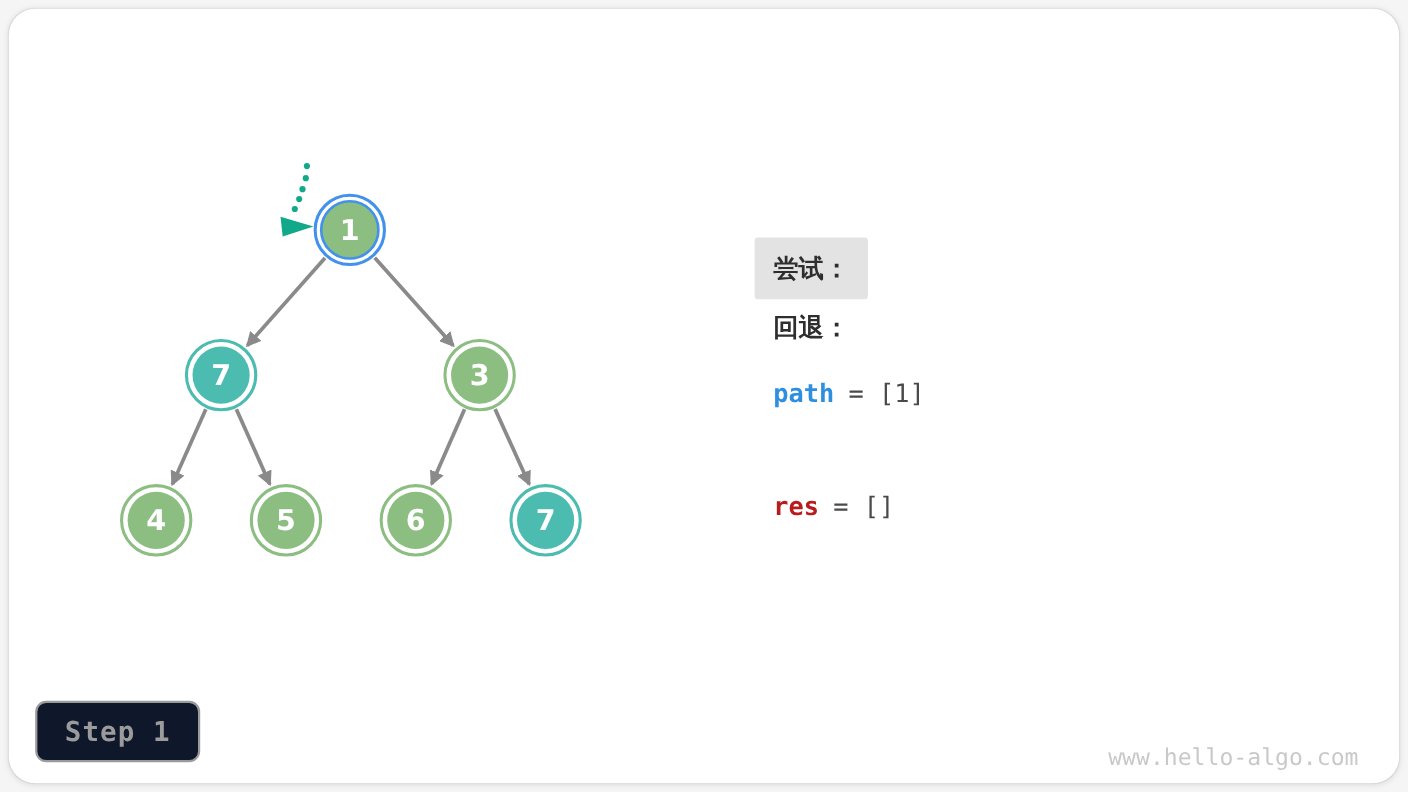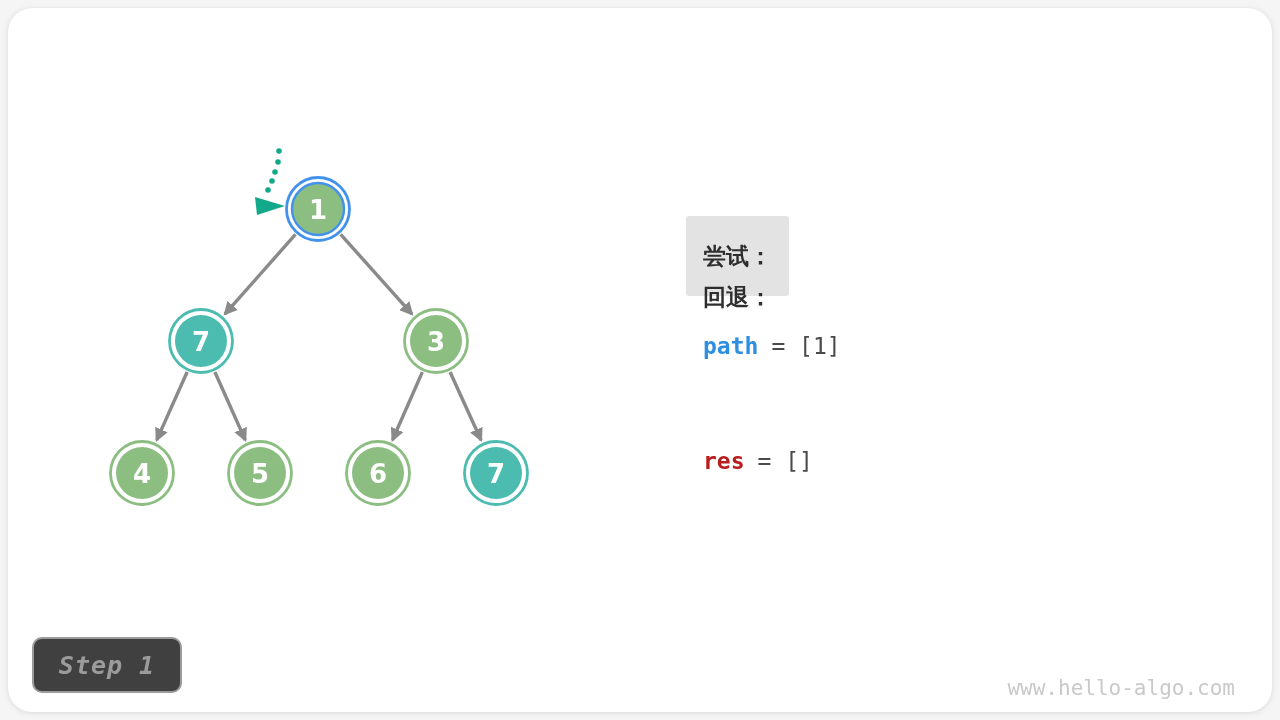--- a/index.html
+++ b/index.html
@@ -12,38 +12,38 @@
     position:absolute; inset:8px; background:#ffffff; border-radius:24px;
     box-shadow:0 1px 6px rgba(0,0,0,0.10), 0 0 1px rgba(0,0,0,0.08);
   }
   svg.tree { position:absolute; left:0; top:0; }
 
   .panel-line {
     position:absolute; display:flex; align-items:center;
     font-size:23px; color:#474747; white-space:nowrap;
   }
   .panel-line .lab { font-weight:bold; color:#2e2e2e; }
-  #try-line { left:678px; top:208px; height:48px; padding:16px 17px; background:#e3e3e3; border-radius:3px; }
+  #try-line { left:678px; top:208px; height:48px; padding:4px 17px; background:#e3e3e3; border-radius:3px; }
   #back-line { left:695px; top:274px; height:30px;justify-content:flex-end; }
 
   .var-line {
     position:absolute; display:flex; align-items:center; height:34px;
     font-family:"DejaVu Sans Mono", monospace; font-size:23px; color:#4a4a4a; white-space:pre;
   }
   .var-line .kw { font-weight:bold; }
   .var-line .rest { margin-left:13px; }
-  #var-path { left:695px; top:321px;justify-content:center; }
+  #var-path { left:695px; top:333px;justify-content:center; }
   #var-res  { left:695px; top:436px; }
 
   .step-box {
     position:absolute; left:24px; top:629px; width:150px; height:56px; box-sizing:border-box;
-    border:2px solid #9b9b9b; border-radius:10px; background:#404040;
+    border:2px solid #9b9b9b; border-radius:10px; background:#0f172a;
     display:flex; align-items:center; justify-content:center;
     font-family:"DejaVu Sans Mono", monospace; font-weight:bold; font-size:25px;
-    color:#9b9b9b; letter-spacing:1px;font-style:italic;
+    color:#9b9b9b; letter-spacing:1px;
   }
   .watermark {
     position:absolute; right:37px; top:668px;
     font-family:"DejaVu Sans Mono", monospace; font-size:21px; color:#c9c9c9;
   }
 </style>
 </head>
 <body>
 
 <div class="card">

